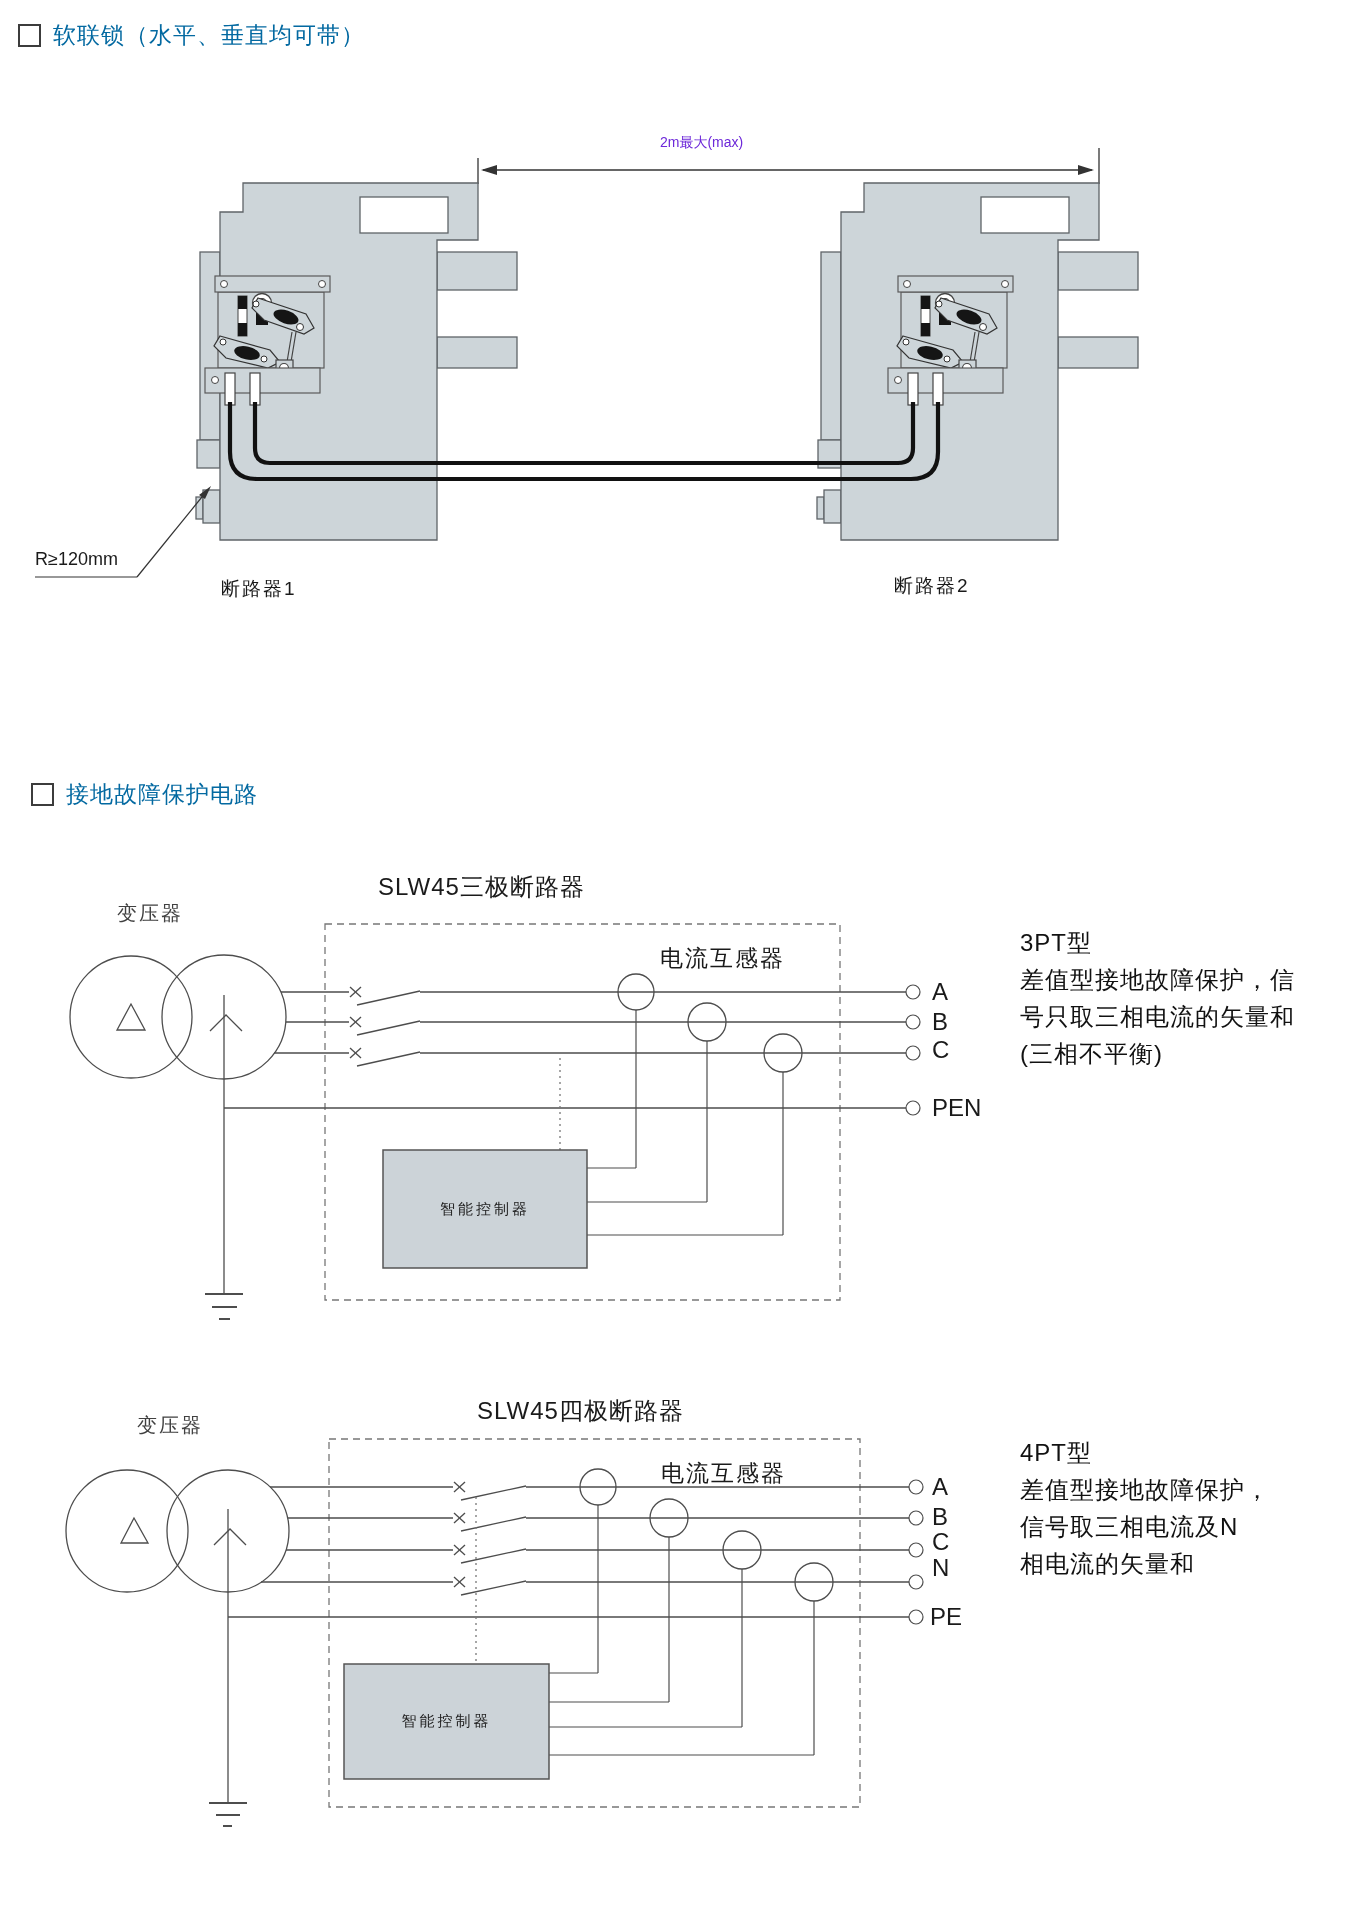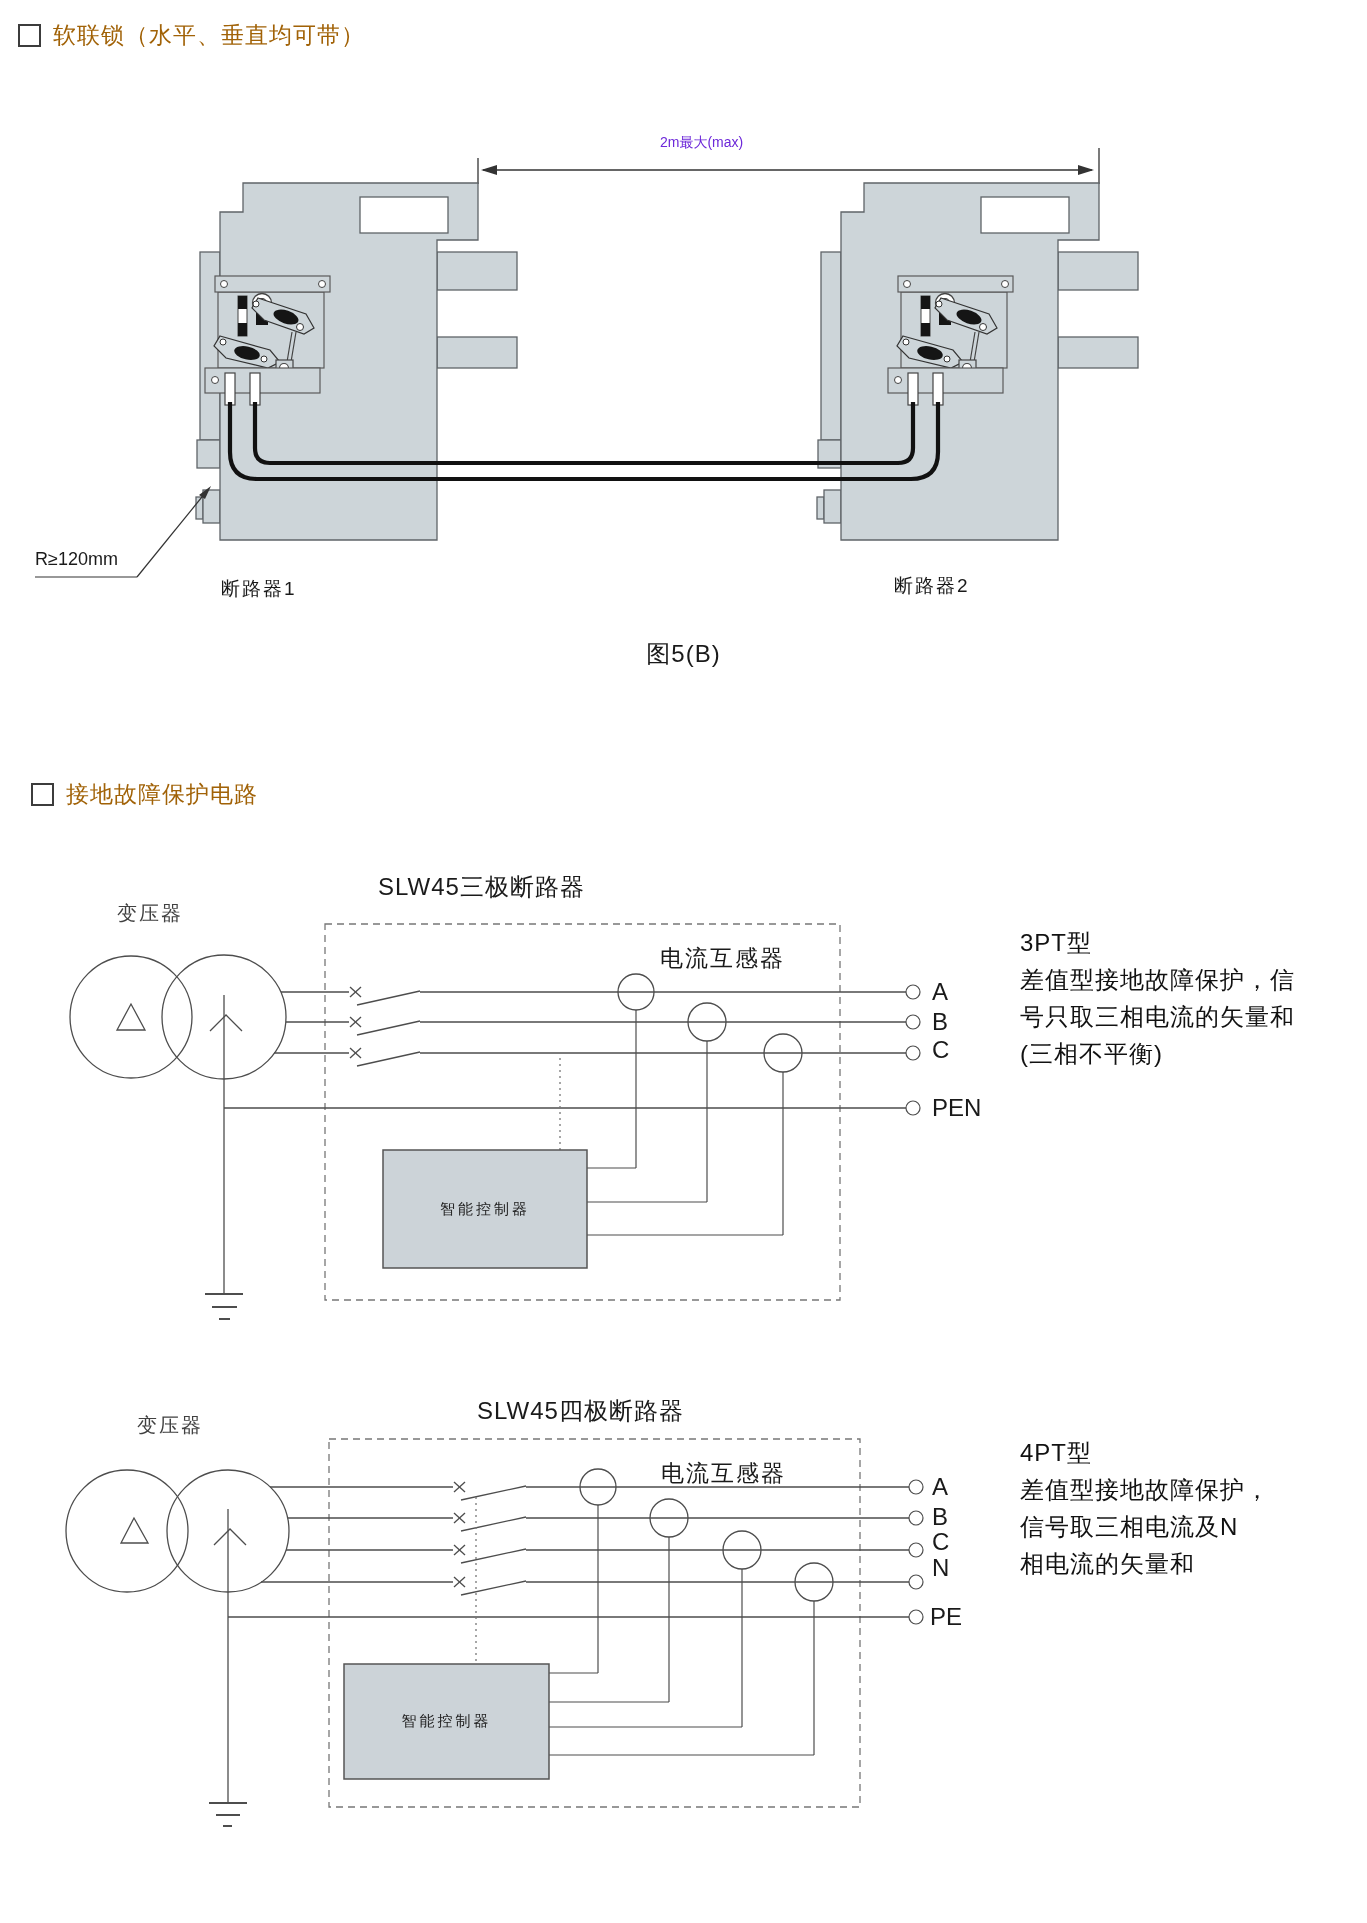--- a/index.html
+++ b/index.html
@@ -2,21 +2,21 @@
 <html><head>
 <meta charset="utf-8">
 <style>
   html,body{margin:0;padding:0;background:#ffffff;}
   #page{
     position:relative;width:1367px;height:1923px;background:#ffffff;overflow:hidden;
     font-family:"Liberation Sans","DejaVu Sans",sans-serif;color:#1a1a1a;
   }
   #art{position:absolute;left:0;top:0;}
   .abs{position:absolute;white-space:nowrap;}
-  .sec-title{display:flex;align-items:center;font-size:23px;color:#a16207;letter-spacing:1px;font-family:Liberation Serif, serif;}
+  .sec-title{display:flex;align-items:center;font-size:23px;color:#0369a1;letter-spacing:1px;font-family:Liberation Serif, serif;}
   .chk{display:inline-block;width:19px;height:19px;border:2px solid #3c3c3c;margin-right:12px;flex:0 0 auto;}
   .dim-label{font-size:14px;color:#6d28d9;}
   .r-label{font-size:18px;color:#1a1a1a;}
   .bk-label{font-size:19px;color:#1a1a1a;letter-spacing:2px;}
   .caption{left:0;top:638px;width:1367px;text-align:center;font-size:24px;color:#1a1a1a;letter-spacing:1px;}
   .diag-title{font-size:24px;color:#1a1a1a;letter-spacing:1px;}
   .xfmr-label{font-size:20px;color:#404040;letter-spacing:2px;}
   .ct-label{font-size:23px;color:#1a1a1a;letter-spacing:2px;}
   .ctrl-box{display:flex;align-items:center;justify-content:center;font-size:15px;letter-spacing:3px;color:#222;}
   .term{font-size:24px;color:#1a1a1a;}
@@ -244,21 +244,20 @@
 
   <div class="abs sec-title" style="left:18px;top:20px;">
     <span class="chk"></span>
     <span>软联锁（水平、垂直均可带）</span>
   </div>
 
   <div class="abs dim-label" style="left:660px;top:134px;">2m最大(max)</div>
   <div class="abs r-label" style="left:35px;top:549px;">R≥120mm</div>
   <div class="abs bk-label" style="left:221px;top:576px;">断路器1</div>
   <div class="abs bk-label" style="left:894px;top:573px;">断路器2</div>
-  <div class="abs caption">图5(B)</div>
 
   <div class="abs sec-title" style="left:18px;top:779px;padding-left:13px;">
     <span class="chk"></span>
     <span>接地故障保护电路</span>
   </div>
 
   <div class="abs diag-title" style="left:378px;top:871px;">SLW45三极断路器</div>
   <div class="abs xfmr-label" style="left:117px;top:900px;">变压器</div>
   <div class="abs ct-label" style="left:660px;top:943px;">电流互感器</div>
   <div class="abs ctrl-box" style="left:383px;top:1150px;width:204px;height:118px;">智能控制器</div>

